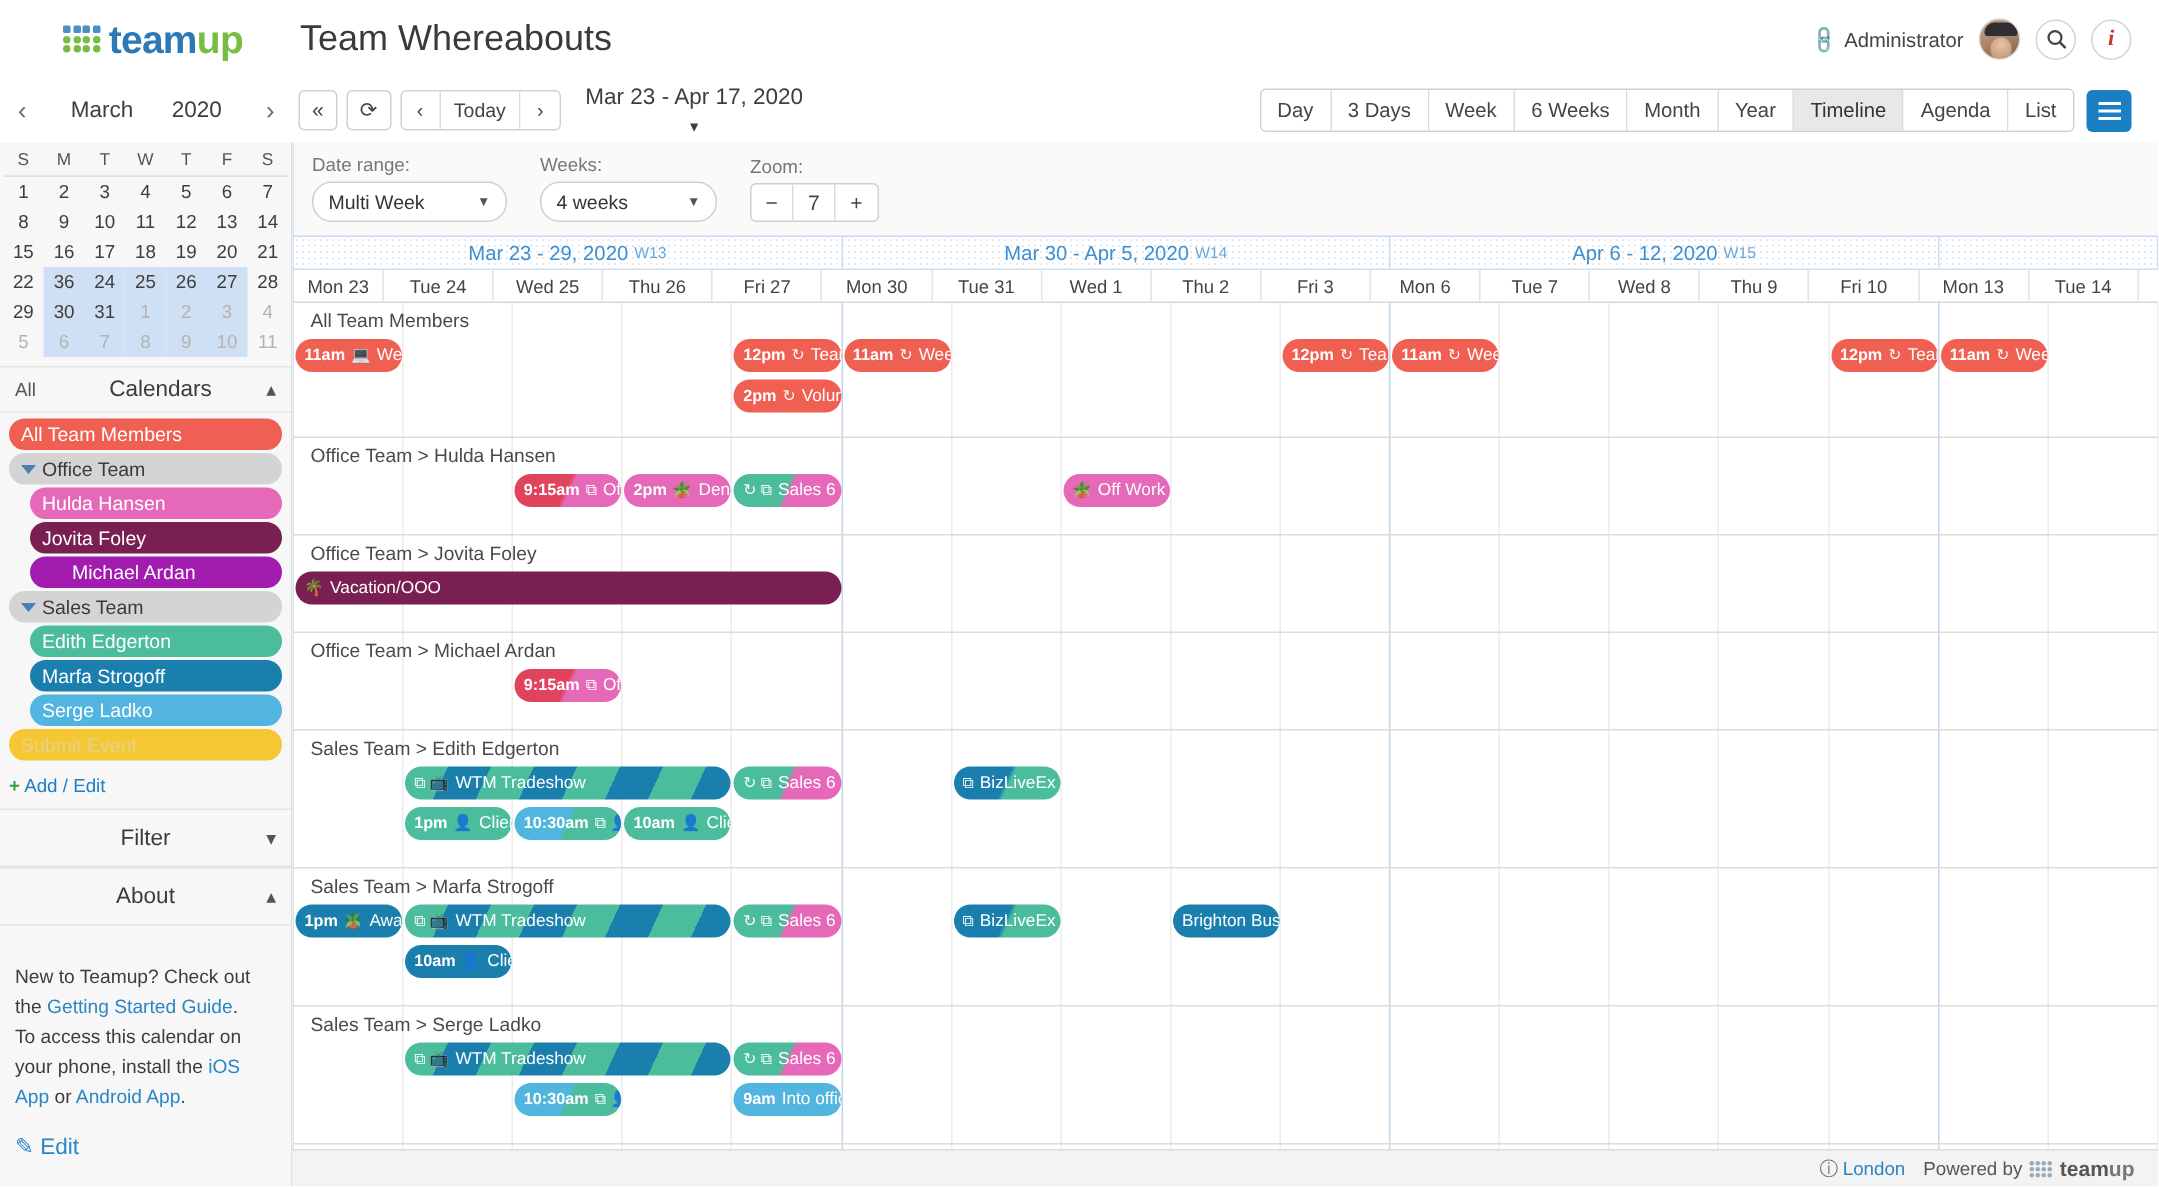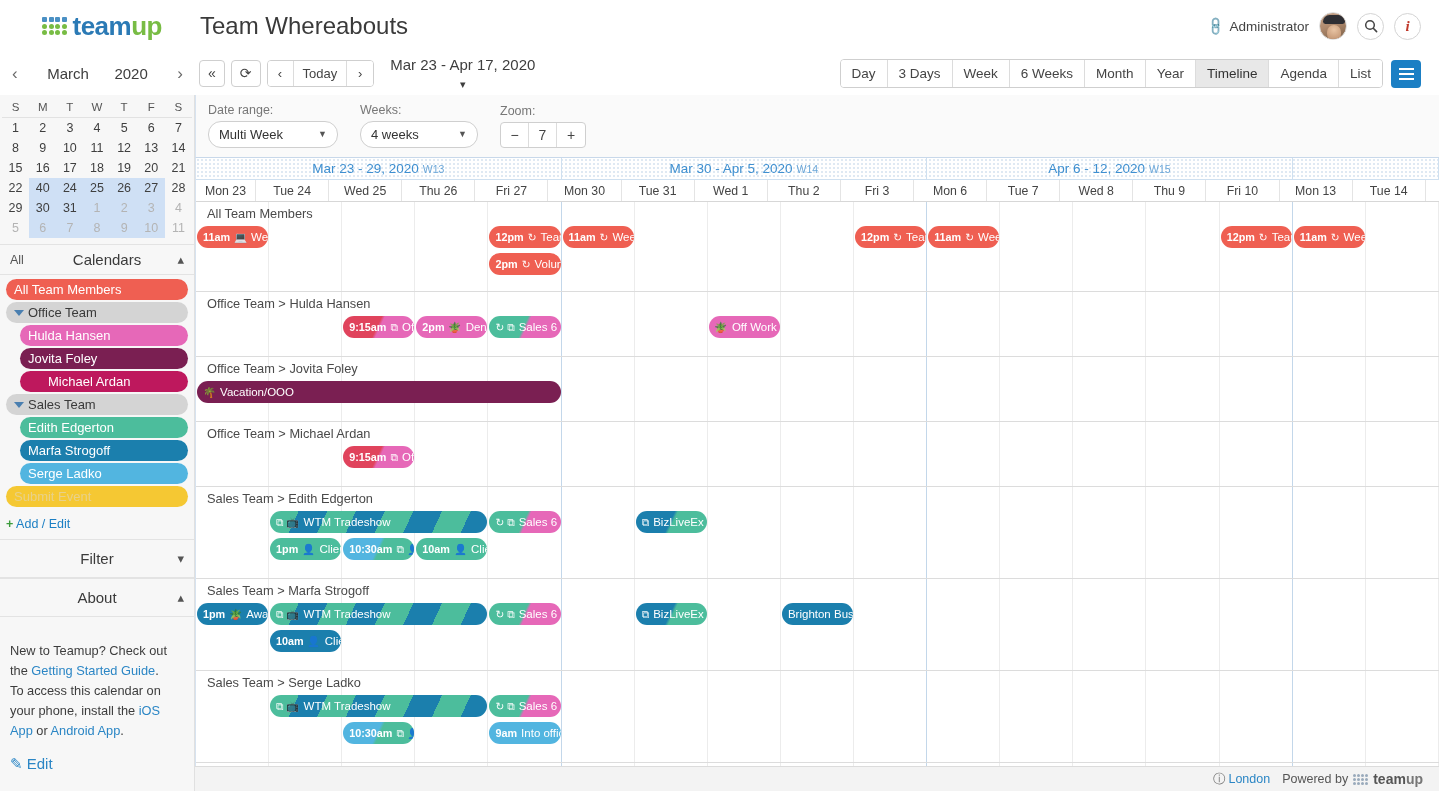--- a/index.html
+++ b/index.html
@@ -346,21 +346,21 @@
               <td class="">15</td>
               <td class="">16</td>
               <td class="">17</td>
               <td class="">18</td>
               <td class="">19</td>
               <td class="">20</td>
               <td class="">21</td>
             </tr>
             <tr>
               <td class="">22</td>
-              <td class="sel">40</td>
+              <td class="sel">36</td>
               <td class="sel">24</td>
               <td class="sel">25</td>
               <td class="sel">26</td>
               <td class="sel">27</td>
               <td class="">28</td>
             </tr>
             <tr>
               <td class="">29</td>
               <td class="sel">30</td>
               <td class="sel">31</td>
@@ -388,21 +388,21 @@
       <span class="chev">▴</span>
     </div>
     <div class="cal-list" id="cal-list">
         <div class="cal-item " style="background: rgb(239, 95, 82);"><span>All Team Members</span></div>
         <div class="cal-item group" style="background: rgb(212, 212, 212); color: rgb(58, 58, 58);">
           <span class="tri"></span>
           <span>Office Team</span>
         </div>
         <div class="cal-item child" style="background: rgb(230, 104, 184);"><span>Hulda Hansen</span></div>
         <div class="cal-item child" style="background: rgb(122, 31, 82);"><span>Jovita Foley</span></div>
-        <div class="cal-item child" style="background: #be185d; padding-left: 28px;"><span>Michael Ardan</span></div>
+        <div class="cal-item child" style="background: #a21caf; padding-left: 28px;"><span>Michael Ardan</span></div>
         <div class="cal-item group" style="background: rgb(212, 212, 212); color: rgb(58, 58, 58);">
           <span class="tri"></span>
           <span>Sales Team</span>
         </div>
         <div class="cal-item child" style="background: rgb(76, 189, 156);"><span>Edith Edgerton</span></div>
         <div class="cal-item child" style="background: rgb(27, 127, 173);"><span>Marfa Strogoff</span></div>
         <div class="cal-item child" style="background: rgb(82, 181, 224);"><span>Serge Ladko</span></div>
         <div class="cal-item " style="background: rgb(245, 200, 51); color: rgb(232, 209, 138);"><span>Submit Event</span></div>
       </div>
     <div class="add-edit">

